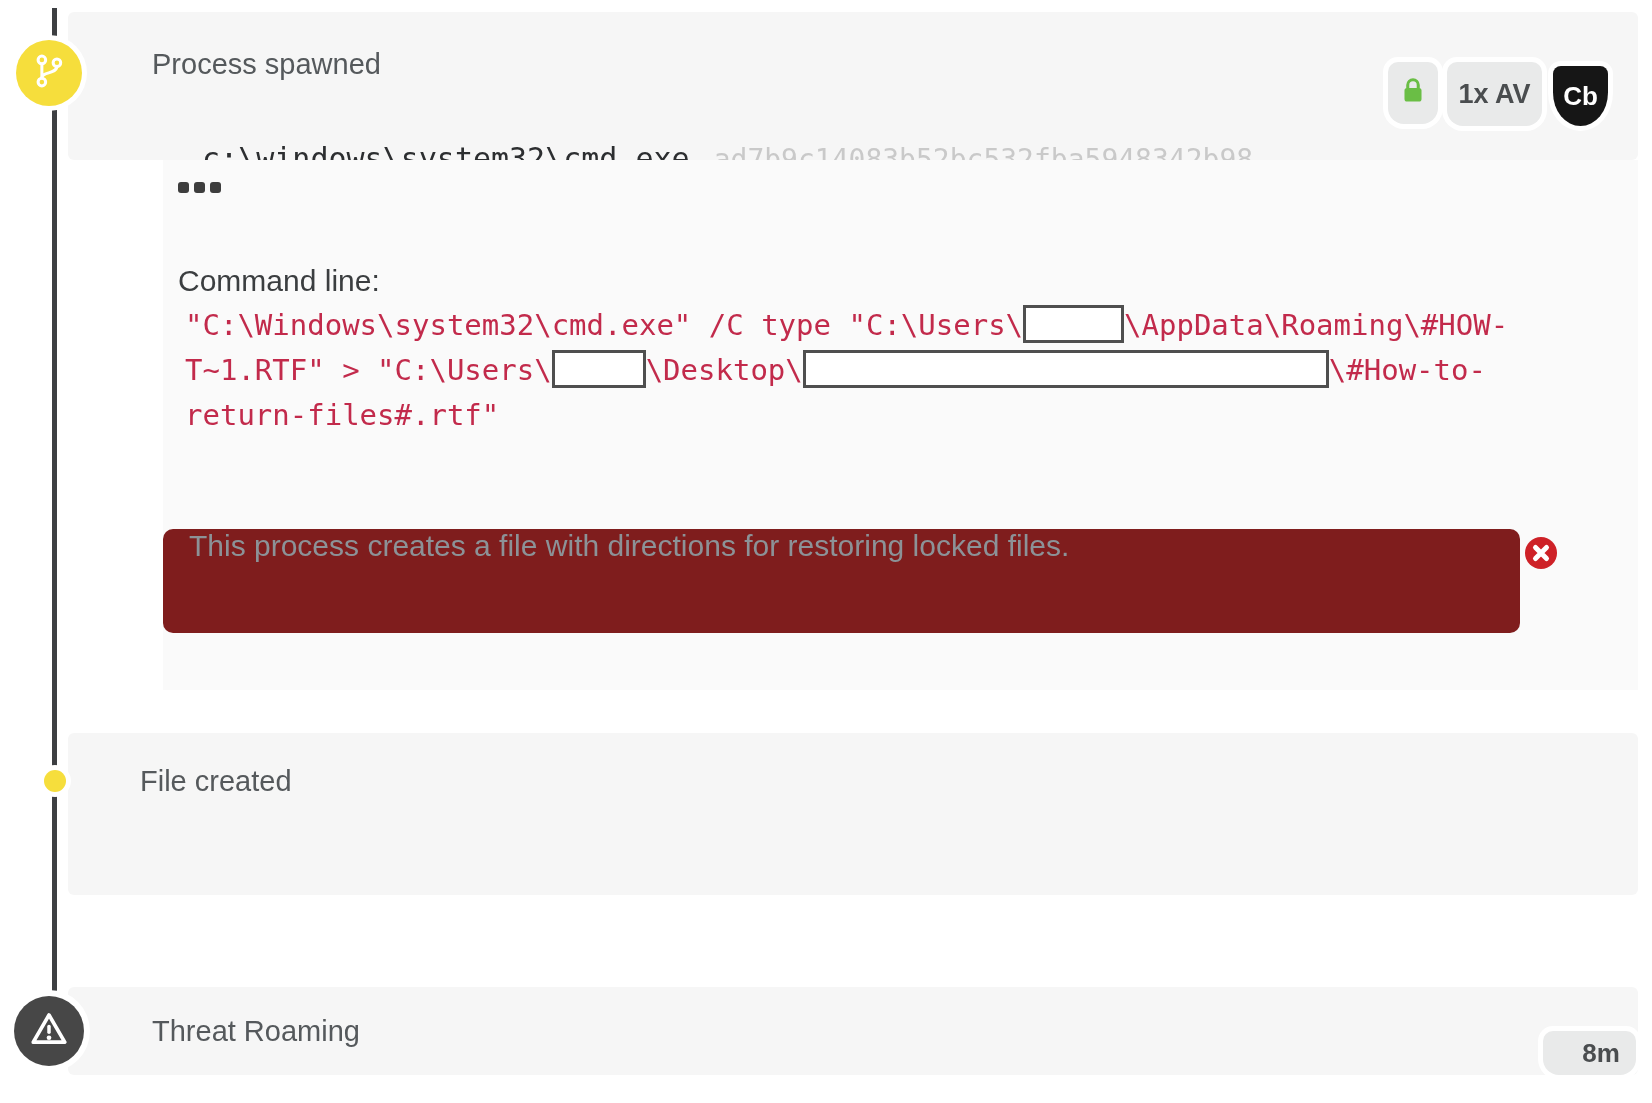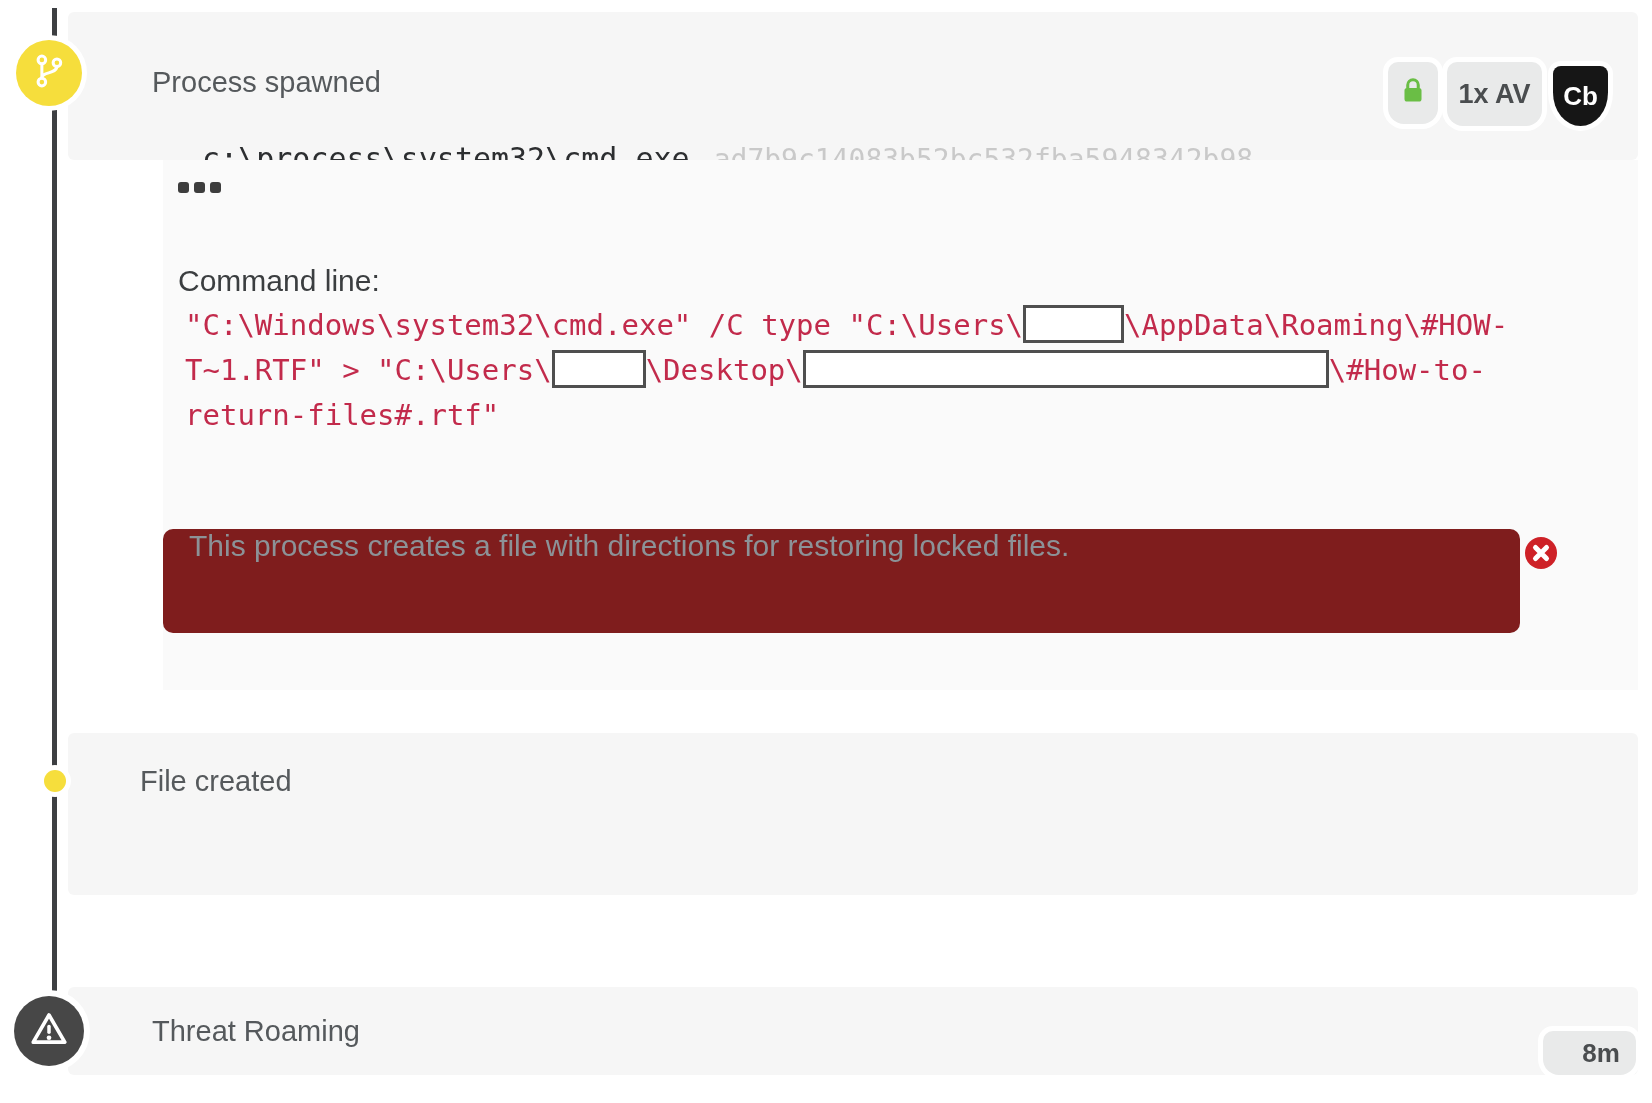--- a/index.html
+++ b/index.html
@@ -12,21 +12,21 @@
   .node-file{left:44px;top:770px;width:22px;height:22px;background:#f6de3c;box-shadow:0 0 0 5px #ffffff;}
   .node-threat{left:14px;top:996px;width:70px;height:70px;background:#474747;box-shadow:0 0 0 6px #ffffff;}
   
   .card{position:absolute;background:#f6f6f6;border-radius:6px;z-index:1;}
   .hdr-card{left:68px;top:12px;width:1570px;height:148px;}
   .detail-panel{position:absolute;left:163px;top:160px;width:1475px;height:530px;background:#fafafa;z-index:1;}
   .file-row{left:68px;top:733px;width:1570px;height:162px;}
   .threat-row{left:68px;top:987px;width:1570px;height:88px;}
   .evt-title{position:absolute;font-size:29px;color:#55595c;line-height:32px;}
   .mono{font-family:"DejaVu Sans Mono",monospace;}
-  .hdr-title{left:84px;top:54px;}
+  .hdr-title{left:84px;top:36px;}
   .hdr-pathrow{position:absolute;left:84px;top:90px;white-space:pre;font-size:30px;line-height:38px;}
   .hdr-path{color:#2c2e30;}
   .hdr-hash{color:#c9c9c9;font-size:28px;margin-left:24px;}
   
   .badge{position:absolute;display:flex;align-items:center;justify-content:center;
          background:#e9eaea;box-shadow:0 0 0 5px #ffffff;margin-top:44px;}
   .lock-badge{left:1320px;top:6px;width:50px;height:62px;border-radius:10px 10px 16px 16px;}
   .av-badge{left:1379px;top:6px;width:95px;height:64px;border-radius:10px 10px 16px 16px;
             font-size:27px;font-weight:bold;color:#4a4d4f;}
   .cb-badge{left:1485px;top:10px;width:55px;height:60px;background:#161616;color:#ffffff;
@@ -55,21 +55,21 @@
 </head>
 <body>
 
 <div class="stage">
 
   <div class="tl-line"></div>
 
   <div class="card hdr-card">
     <div class="evt-title hdr-title">Process spawned</div>
     <div class="hdr-pathrow">
-      <span class="mono hdr-path">c:\process\system32\cmd.exe</span><span class="mono hdr-hash">ad7b9c14083b52bc532fba5948342b98</span>
+      <span class="mono hdr-path">c:\windows\system32\cmd.exe</span><span class="mono hdr-hash">ad7b9c14083b52bc532fba5948342b98</span>
     </div>
 
     <div class="badge lock-badge">
       <span>
         <svg width="28" height="32" viewBox="0 0 24 26">
           <path d="M7.5 11V7.8a4.5 4.5 0 0 1 9 0V11" fill="none" stroke="#6abe45" stroke-width="2.6"></path>
           <rect x="4.7" y="10.5" width="14.6" height="11.5" rx="2.2" fill="#6abe45"></rect>
         </svg>
       </span>
     </div>

